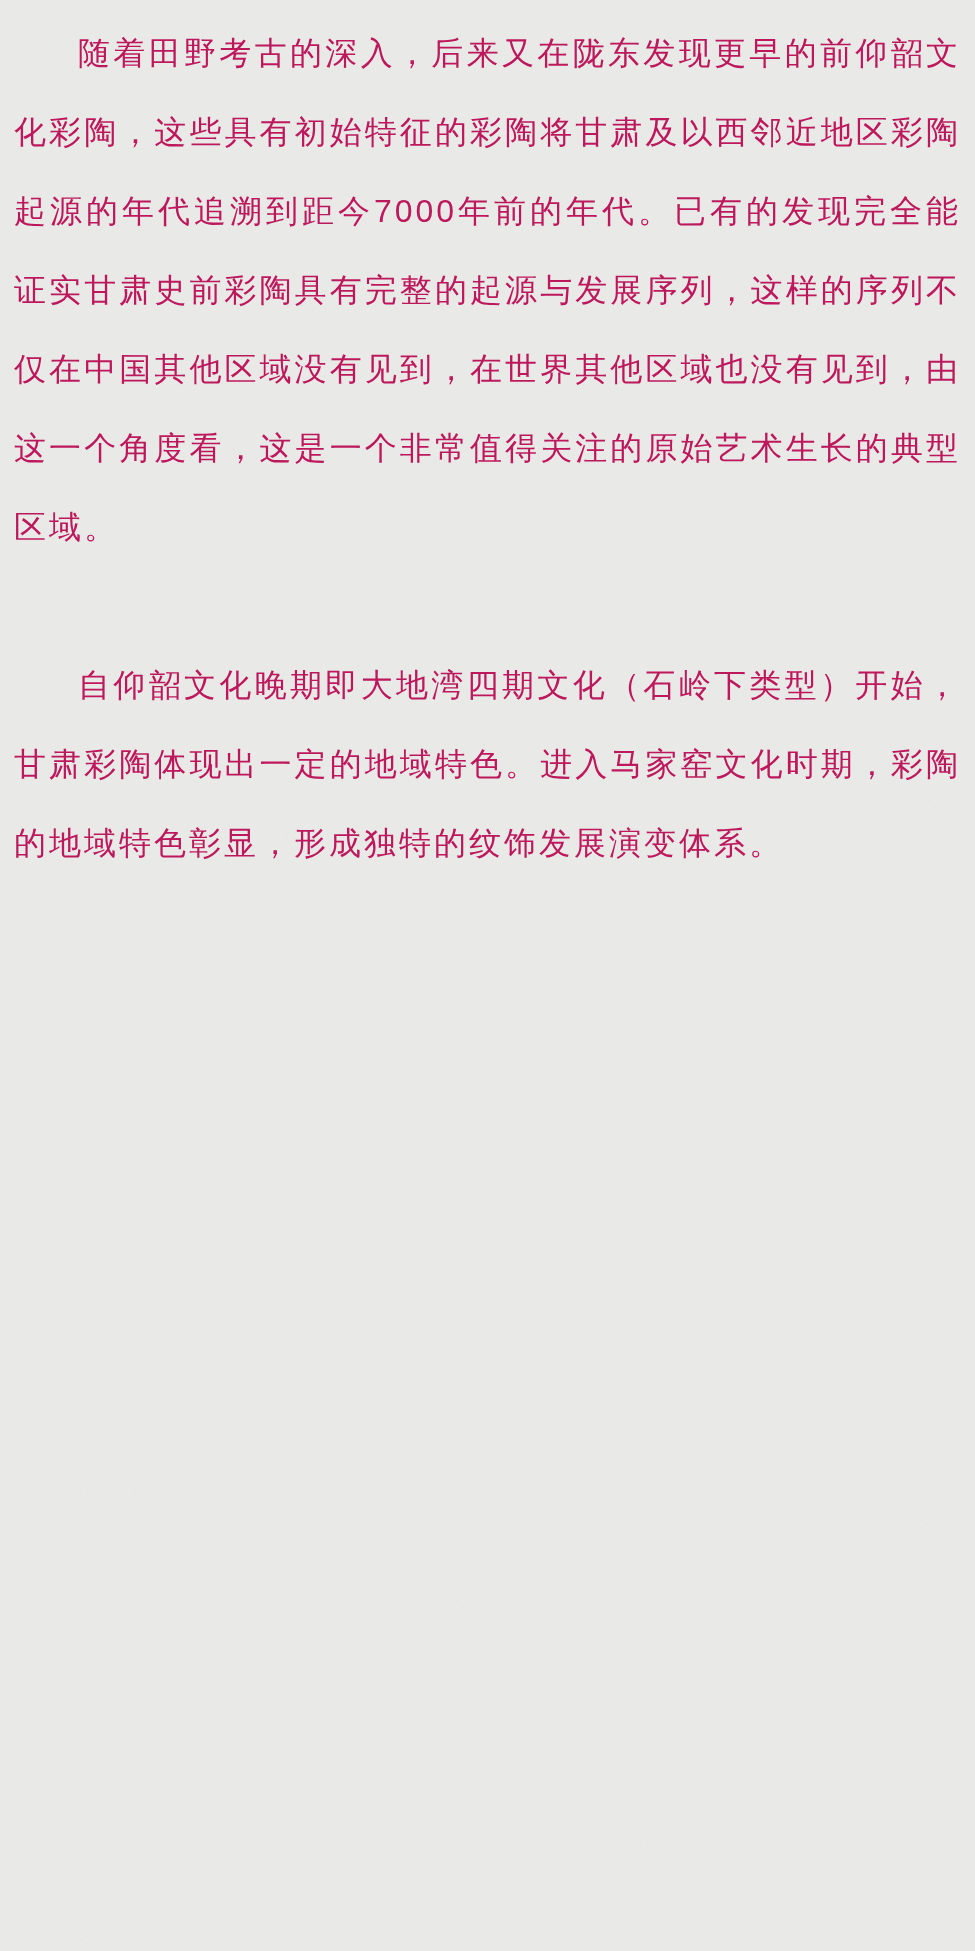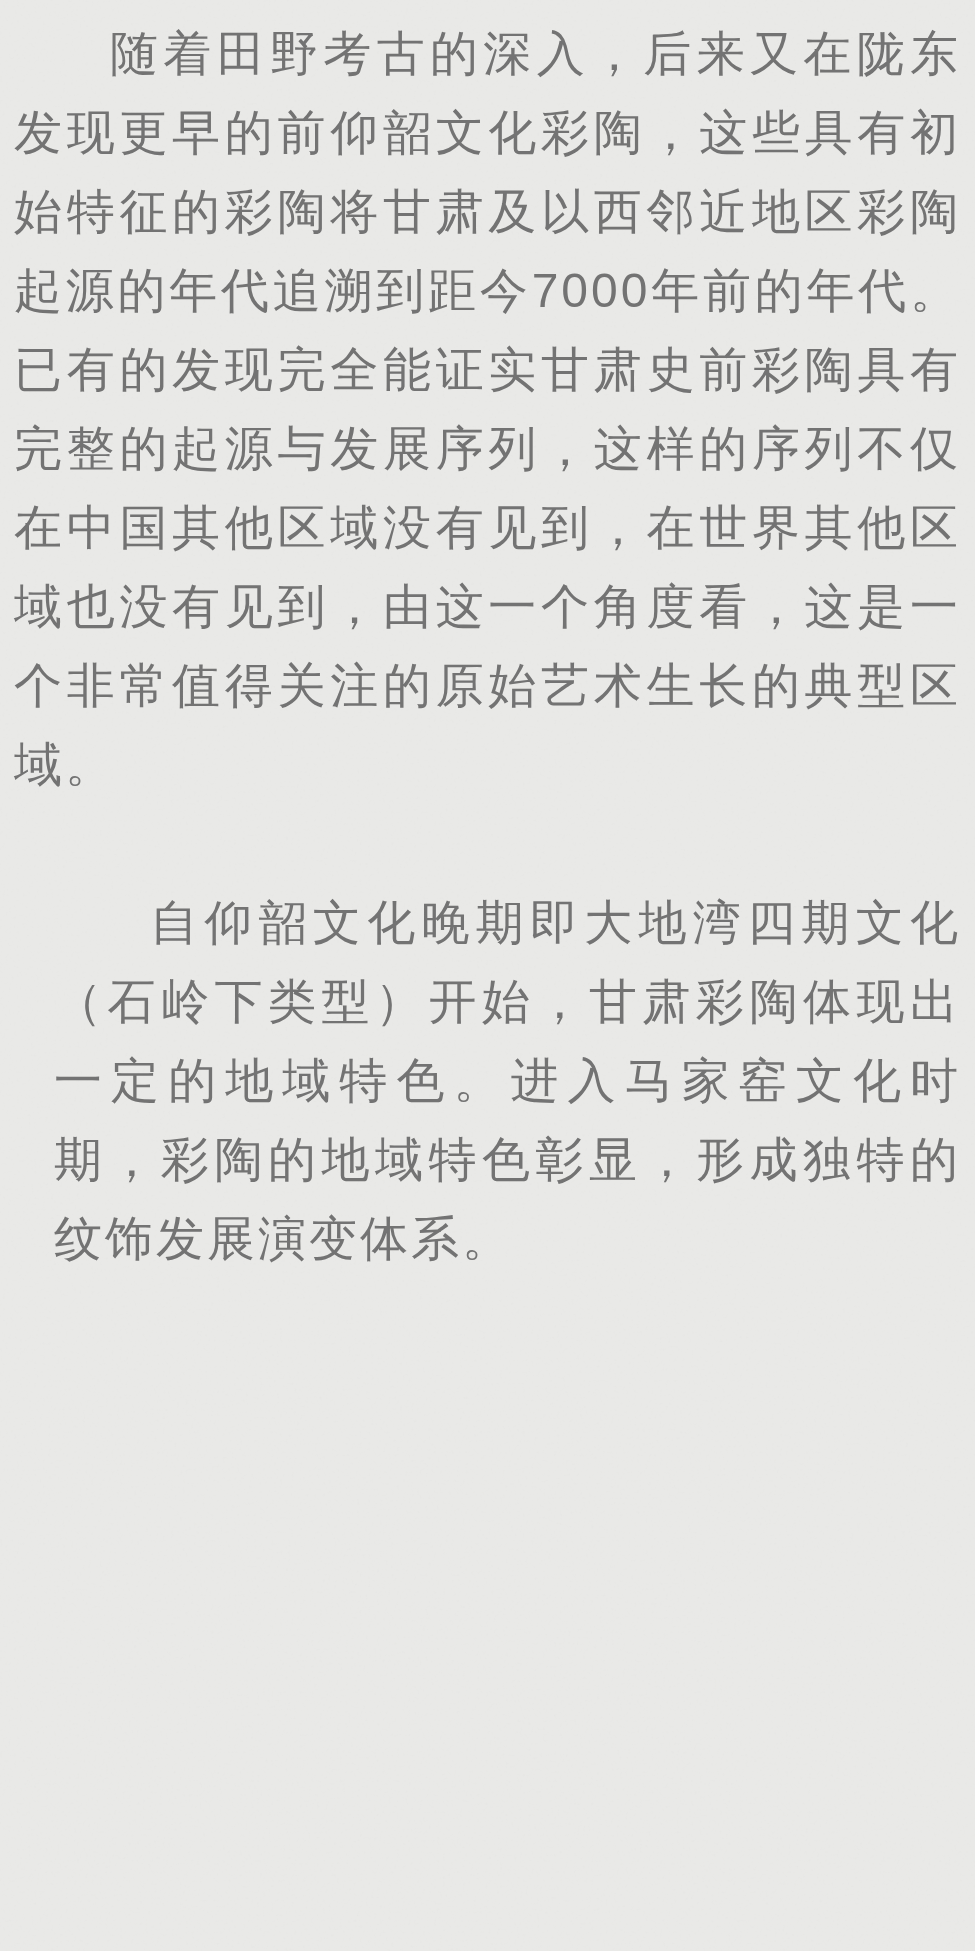--- a/index.html
+++ b/index.html
@@ -26,33 +26,32 @@
   .reader-page {
     position: relative;
     z-index: 2;
     box-sizing: border-box;
     width: 975px;
     height: 1951px;
     padding: 14px 14px 0 14px;
   }
   .article-text p {
     margin: 0 0 79px 0;
-    color: #737373;
-    font-size: 48px;
+    color: #be185d;
+    font-size: 32px;
     line-height: 79px;
     letter-spacing: 3px;
     text-align: justify;
     text-justify: inter-character;
     text-indent: 2em;
     word-break: break-all;
     overflow-wrap: break-word;
   }
   .article-text p:last-child {
     margin-bottom: 0;
-    margin-left: 40px;
   }
 </style>
 </head>
 <body>
 
 <svg class="paper-noise" width="975" height="1951" xmlns="http://www.w3.org/2000/svg" aria-hidden="true">
   <defs>
     <filter id="speckle" x="0" y="0" width="100%" height="100%">
       <feTurbulence type="fractalNoise" baseFrequency="0.35" numOctaves="2" seed="11" result="noise"></feTurbulence>
       <feColorMatrix in="noise" type="matrix" values="0 0 0 0 0.72

